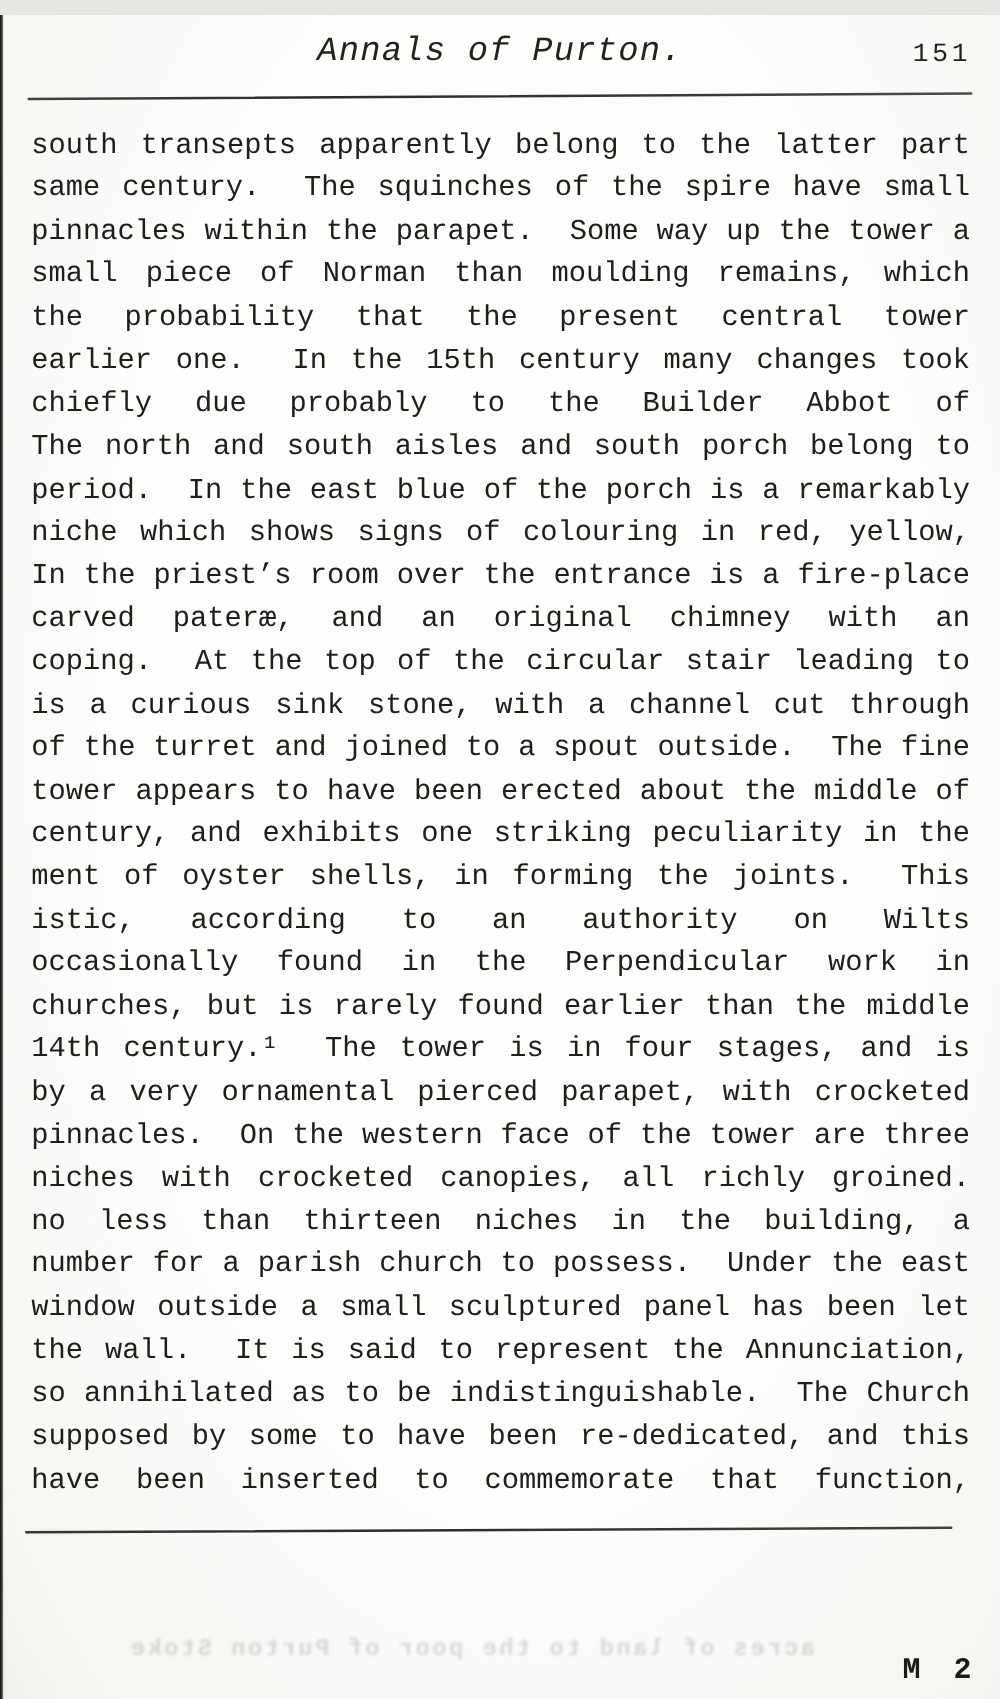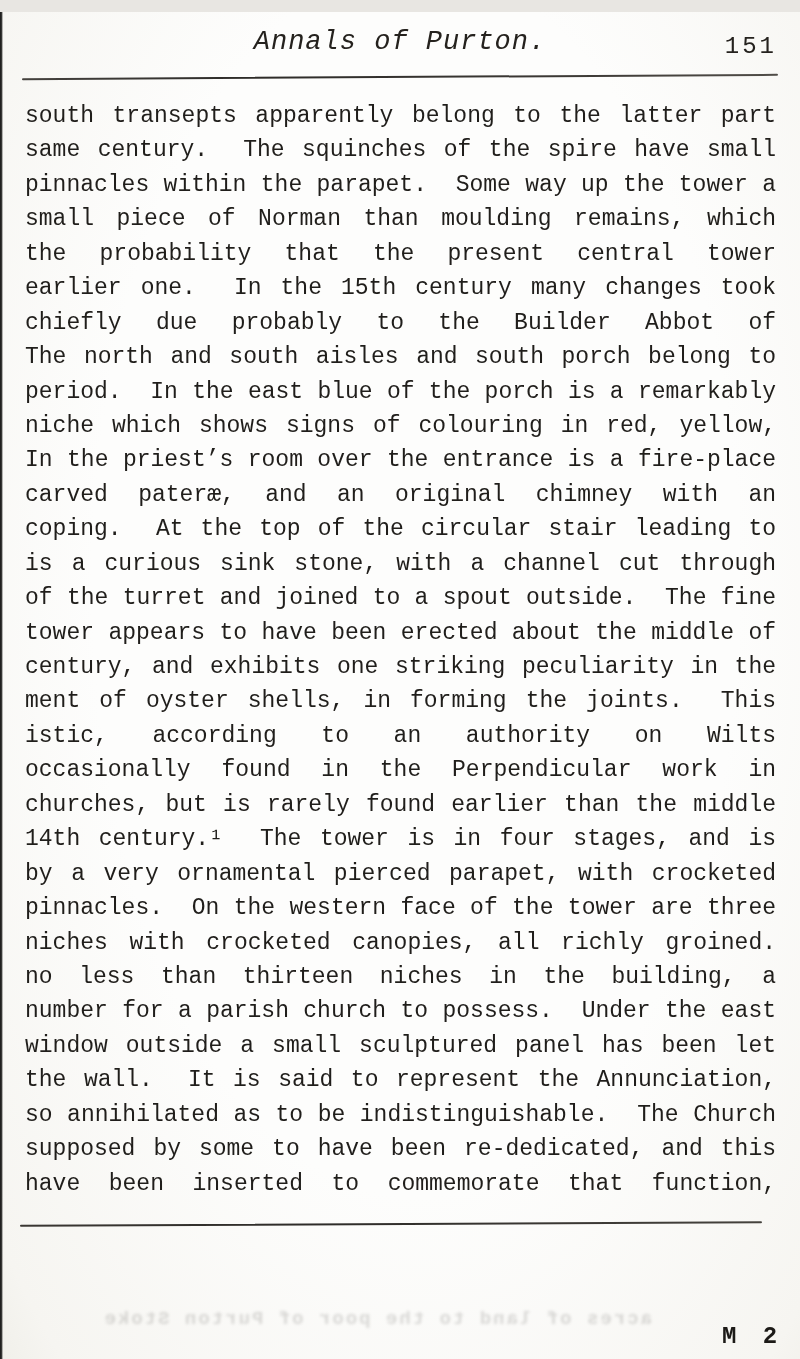--- a/index.html
+++ b/index.html
@@ -20,21 +20,21 @@
   .running-title{
     position:absolute;top:15px;left:0;right:0;
     text-align:center;
     font-style:italic;
     font-size:27px;
     letter-spacing:1px;
     color:#25221e;
   }
   .page-number{
     position:absolute;top:21px;right:23px;
-    font-size:24px;
+    font-size:21px;
     letter-spacing:3px;
     color:#25221e;
   }
   .header-rule{
     position:absolute;top:64px;left:22px;width:756px;height:2px;
     background:linear-gradient(to right,#45423e,#2e2c29 30%,#3b3834 70%,#504d48);
     transform:rotate(-0.33deg);
     border-radius:2px;
   }
   .body-text{

